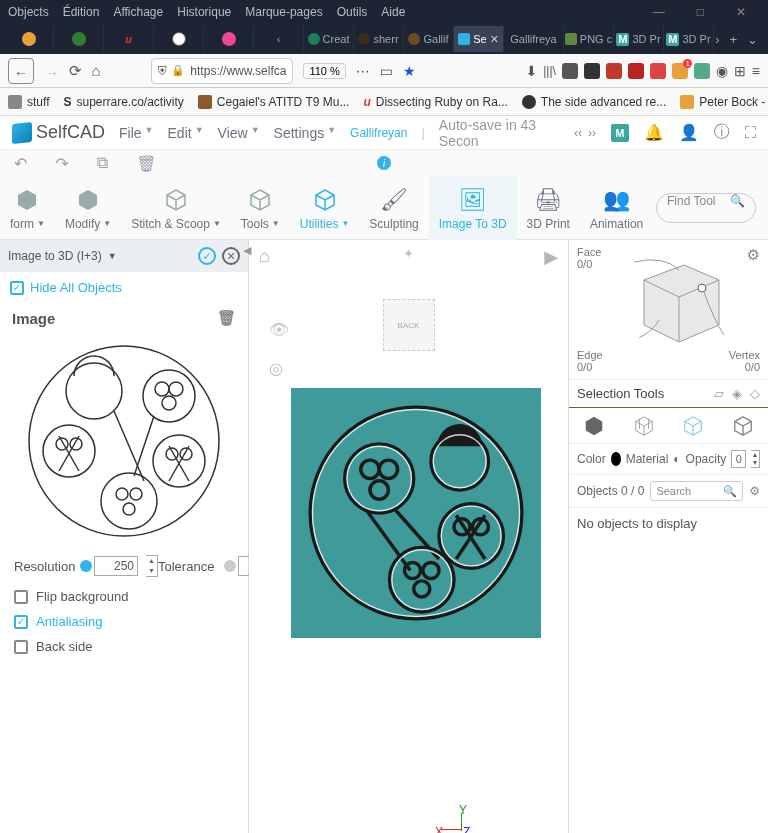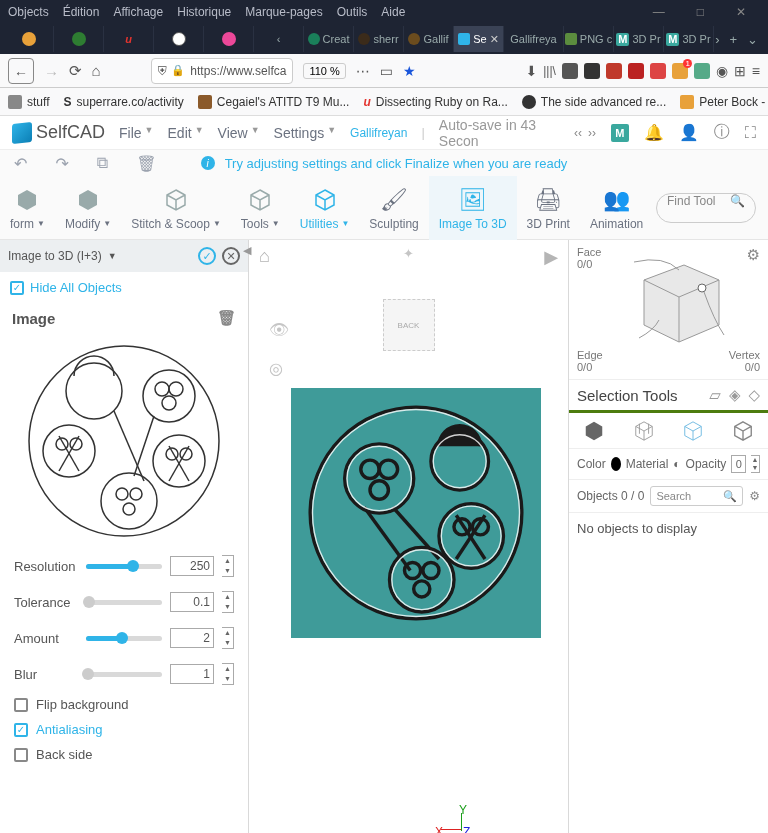--- a/index.html
+++ b/index.html
@@ -69,21 +69,21 @@
 .lhdr-r{margin-left:auto;display:flex;gap:6px;align-items:center}
 .check-c{width:18px;height:18px;border:2px solid #2fb4e8;border-radius:50%;color:#2fb4e8;font-size:11px;display:flex;align-items:center;justify-content:center}
 .x-c{width:18px;height:18px;border:2px solid #666;border-radius:50%;color:#666;font-size:11px;display:flex;align-items:center;justify-content:center}
 .hide-row{padding:8px 10px;display:flex;align-items:center;gap:6px;color:#2fb4e8;font-size:13px}
 .chk{width:14px;height:14px;border:2px solid #2fb4e8;border-radius:2px;display:flex;align-items:center;justify-content:center;color:#2fb4e8;font-size:10px}
 .chk.off{border-color:#888;color:transparent}
 .img-hdr{padding:6px 12px;display:flex;align-items:center;font-size:15px;color:#555;font-weight:700}
 .img-hdr .trash{margin-left:auto;color:#888;font-size:15px}
 .preview{padding:8px 20px;display:flex;justify-content:center}
 .preview svg{width:200px;height:200px}
-.params{padding:6px 14px;display:flex;flex-direction:column;gap:14px;font-size:13px;color:#555}
+.params{padding:6px 14px;display:flex;flex-direction:row;font-size:13px;color:#555}
 .prow{display:flex;align-items:center;gap:8px}
 .prow .plbl{width:64px}
 .slider{flex:1;height:5px;background:#d9d9d9;border-radius:3px;position:relative}
 .slider .fill{position:absolute;left:0;top:0;bottom:0;background:#2fb4e8;border-radius:3px}
 .slider .thumb{position:absolute;width:12px;height:12px;background:#2fb4e8;border-radius:50%;top:-4px;transform:translateX(-50%)}
 .numbox{width:44px;height:20px;border:1px solid #aaa;display:flex;align-items:center;justify-content:flex-end;padding-right:3px;font-size:12px}
 .spinners{width:12px;display:flex;flex-direction:column;font-size:7px;color:#666;line-height:8px;border:1px solid #aaa;border-left:none}
 .spinners div{height:10px;display:flex;align-items:center;justify-content:center}
 .checks{padding:6px 14px;display:flex;flex-direction:column;gap:10px;font-size:13px;color:#555}
 .crow{display:flex;align-items:center;gap:8px}
@@ -101,21 +101,21 @@
 .axis .z{color:#22d;position:absolute;top:-6px;left:14px}
 .vbar{position:absolute;top:-18px;left:12px;width:1px;height:18px;background:#1a9e1a}
 .hbar{position:absolute;top:-2px;left:-8px;width:20px;height:1px;background:#d22}
 
 
 .rpanel{width:200px;border-left:1px solid #d9d9d9;background:#fff;display:flex;flex-direction:column;font-size:12px;color:#666}
 .cube-area{height:140px;padding:8px;position:relative;border-bottom:1px solid #eee}
 .gear{position:absolute;top:6px;right:8px;color:#888;font-size:15px}
 .cube-lbl{position:absolute;font-size:11px;color:#777}
 .cube-svg{position:absolute;left:55px;top:10px}
-.sel-hdr{padding:6px 8px;display:flex;align-items:center;font-size:15px;color:#444;border-bottom:3px solid #4d7c0f}
+.sel-hdr{padding:6px 8px;display:flex;align-items:center;font-size:13px;color:#444;border-bottom:1px solid #4d7c0f}
 .sel-hdr .ricons{margin-left:auto;display:flex;gap:8px;color:#999}
 .sel-icons{height:36px;display:flex;align-items:center;justify-content:space-around;border-bottom:1px solid #eee;color:#888;font-size:18px}
 .sel-icons .sel-i{width:24px;height:24px;display:flex;align-items:center;justify-content:center}
 .color-row{padding:6px 8px;display:flex;align-items:center;gap:5px;border-bottom:1px solid #eee;font-size:12px}
 .swatch{width:14px;height:14px;background:#000;border-radius:50%}
 .opbox{width:20px;height:18px;border:1px solid #aaa;font-size:11px;display:flex;align-items:center;justify-content:center}
 .obj-row{padding:6px 8px;display:flex;align-items:center;gap:6px;border-bottom:1px solid #eee}
 .searchbox{flex:1;height:20px;border:1px solid #ccc;border-radius:3px;display:flex;align-items:center;padding:0 5px;font-size:11px;color:#888;justify-content:space-between}
 .noobj{padding:8px;color:#555;font-size:13px}
 
@@ -273,21 +273,20 @@
 </div>
 
 <div class="infobar">
   <div class="undo-grp">
     <span>↶</span>
     <span>↷</span>
     <span>⧉</span>
     <span>🗑</span>
   </div>
   <span class="info-i">i</span>
-  <span>Try adjusting settings and click Finalize when you are ready</span>
 </div>
 
 <div class="toolbar">
   <div class="tbtn">
       <div class="tico">
         <svg class="cube3d" viewBox="0 0 24 24">
           <path fill="#9aa" d="M12 2l9 5v10l-9 5-9-5V7z"></path>
         </svg>
       </div>
       <div class="tlbl">

